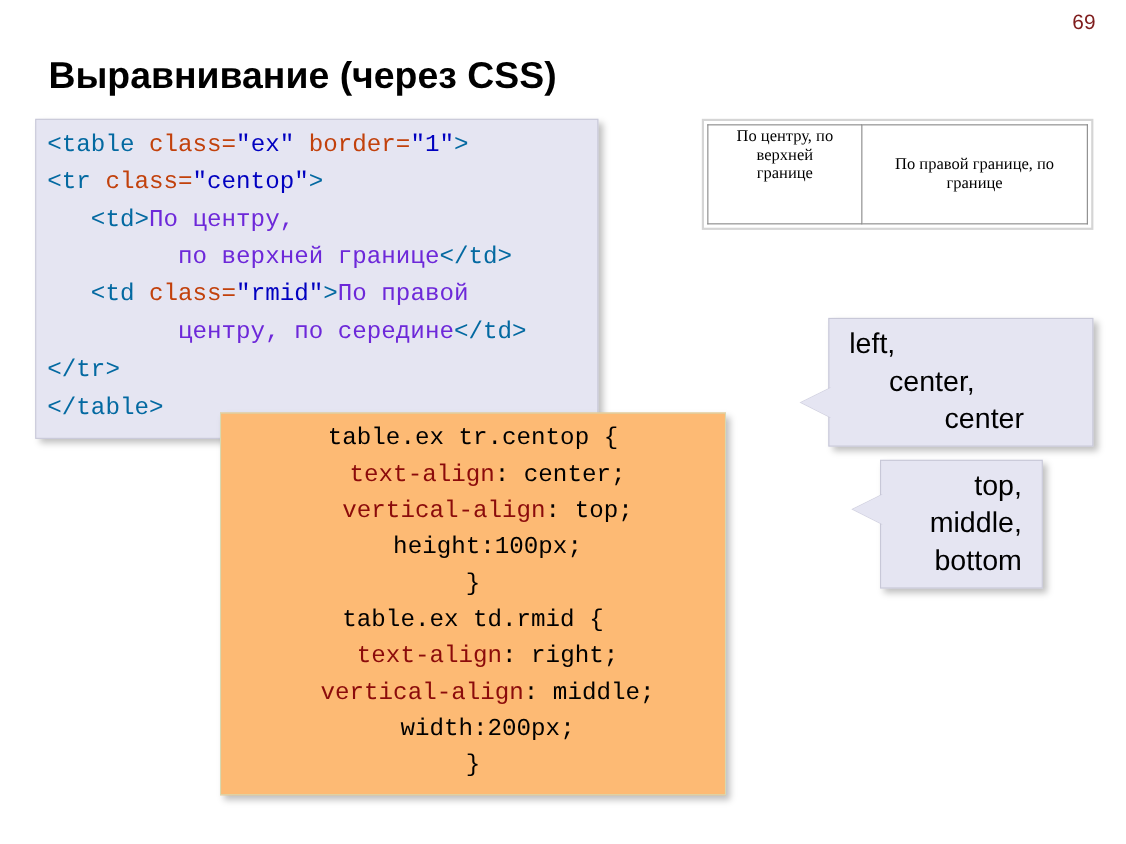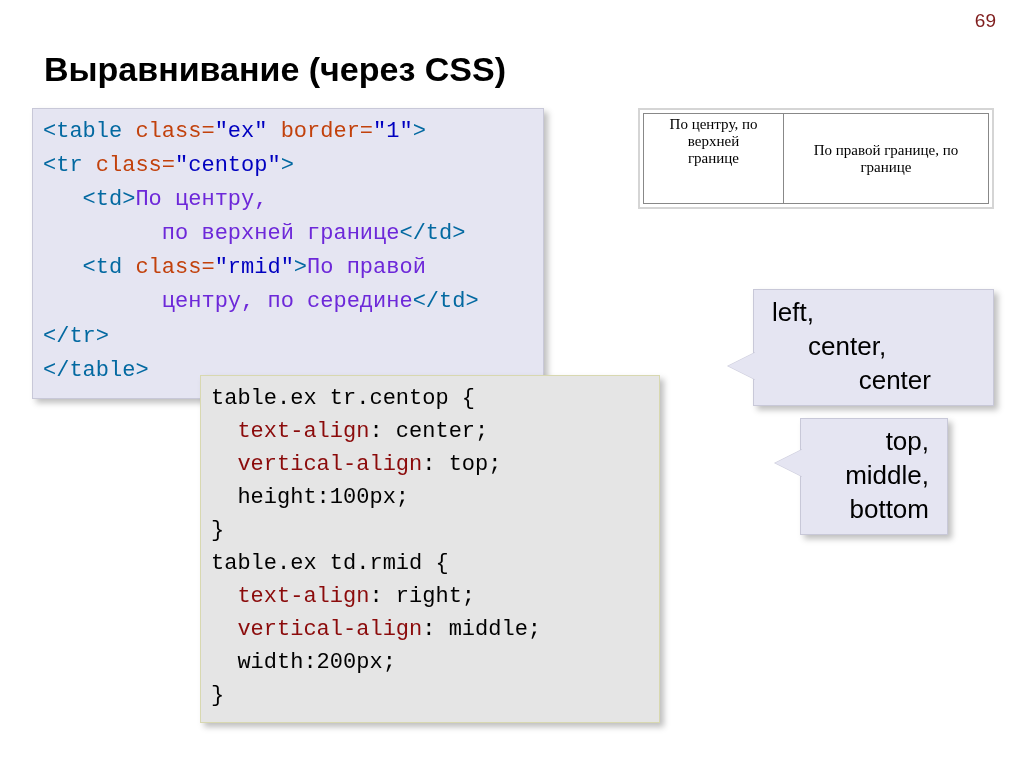--- a/index.html
+++ b/index.html
@@ -40,28 +40,29 @@
     font-family: "Courier New", monospace;
     font-size: 22px;
     line-height: 1.55;
     white-space: pre;
   }
   .css-code {
     position: absolute;
     top: 375px;
     left: 200px;
     width: 460px;
-    background: #e5e5e5;
+    background: #fdba74;
     border: 1px solid #d8d8b0;
     box-shadow: 4px 4px 6px rgba(0,0,0,0.25);
     padding: 6px 10px 10px 10px;
     font-family: "Courier New", monospace;
     font-size: 22px;
     line-height: 1.5;
     white-space: pre;
+    text-align: center;
   }
   .tag { color: #0369a1; }
   .attr { color: #c2410c; }
   .prop { color: #8b0b0b; }
   .sel { color: #000; }
   .val { color: #0000c0; }
   .txt { color: #6d28d9; }
 
   .example-box {
     position: absolute;

